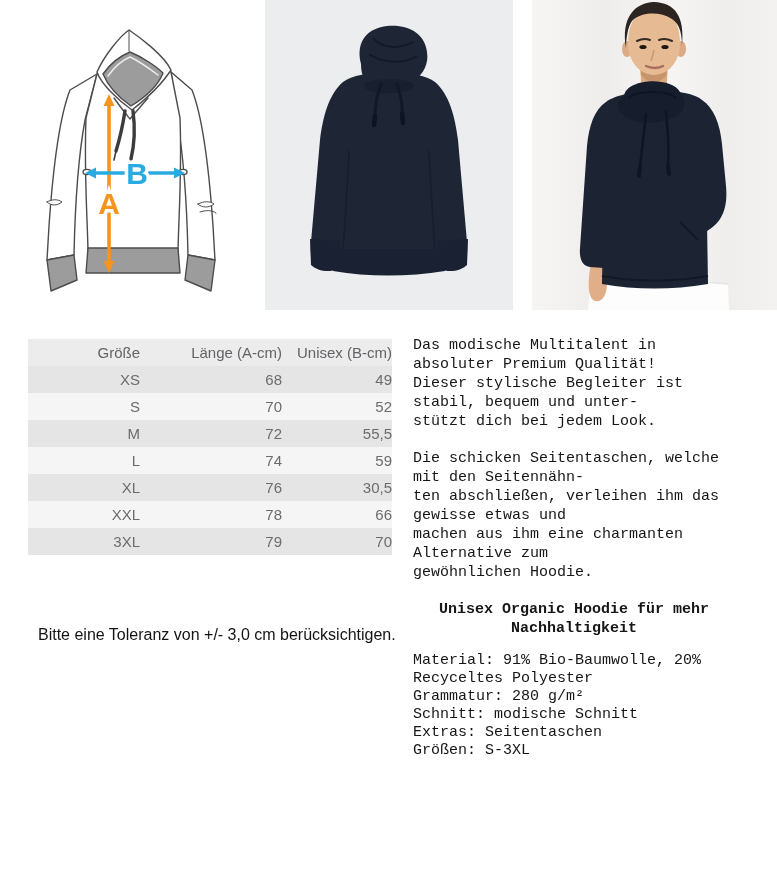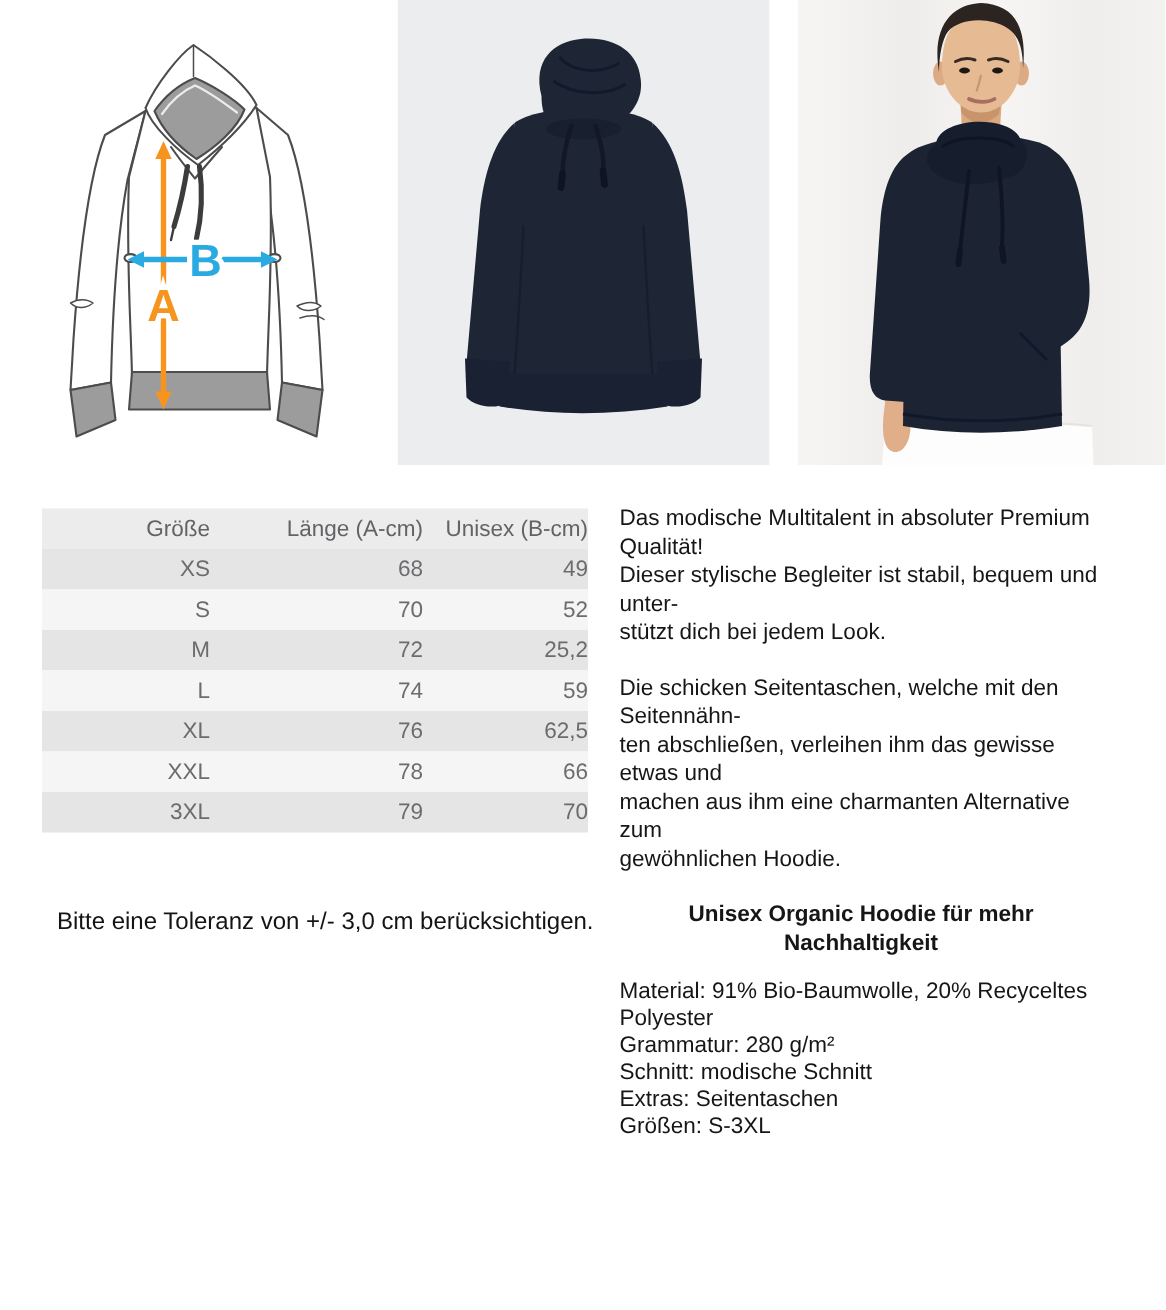--- a/index.html
+++ b/index.html
@@ -21,24 +21,24 @@
   }
   .size-table th,.size-table td{
     height:27px;padding:0;font-weight:normal;text-align:right;vertical-align:middle;
   }
   .size-table th:first-child,.size-table td:first-child{padding-left:17px;}
   .size-table tr.head{background:#ececec;color:#626366;}
   .size-table tr.shade{background:#e5e5e5;}
   .size-table tr.light{background:#f5f5f5;}
 
   
-  .tolerance{position:absolute;left:38px;top:606px;font-size:16px;color:#141414;}
-
-  
-  .desc{position:absolute;left:413px;top:336px;width:322px;font-size:15px;line-height:19px;color:#161616;}
+  .tolerance{position:absolute;left:38px;top:626px;font-size:16px;color:#141414;}
+
+  
+  .desc{position:absolute;left:413px;top:336px;width:322px;font-size:15px;line-height:19px;color:#161616;font-family:Liberation Mono, monospace;}
   .desc .para{white-space:pre-line;margin:0 0 18px 0;}
   .desc .heading{font-weight:bold;margin:0 0 14px 0;text-align:center;}
   .desc .spec{line-height:18px;white-space:pre-line;}
 </style>
 </head>
 <body>
 
 <div class="page">
 
   <div class="diagram">
@@ -203,31 +203,31 @@
         <td>49</td>
       </tr>
       <tr class="light">
         <td>S</td>
         <td>70</td>
         <td>52</td>
       </tr>
       <tr class="shade">
         <td>M</td>
         <td>72</td>
-        <td>25,2</td>
+        <td>55,5</td>
       </tr>
       <tr class="light">
         <td>L</td>
         <td>74</td>
         <td>59</td>
       </tr>
       <tr class="shade">
         <td>XL</td>
         <td>76</td>
-        <td>62,5</td>
+        <td>30,5</td>
       </tr>
       <tr class="light">
         <td>XXL</td>
         <td>78</td>
         <td>66</td>
       </tr>
       <tr class="shade">
         <td>3XL</td>
         <td>79</td>
         <td>70</td>

